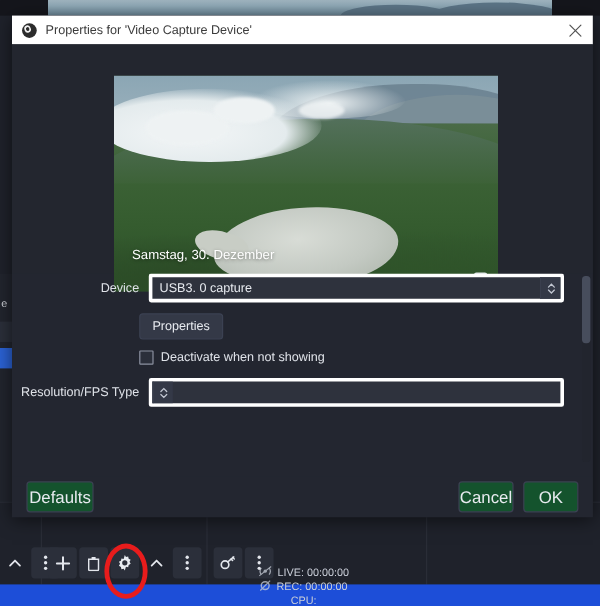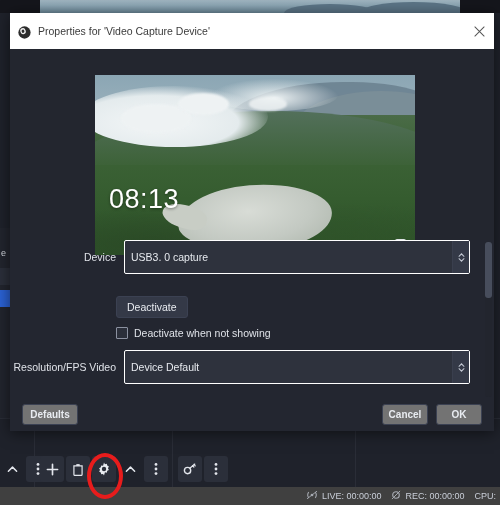--- a/index.html
+++ b/index.html
@@ -105,27 +105,28 @@
     border-radius: 50%;
     box-sizing: border-box;
     pointer-events: none;
     z-index: 40;
   }
 
   
   .statusbar {
     position: absolute;
     left: 0; right: 0; bottom: 0; height: 18px;
-    background: #404040;
+    background: #1d4ed8;
     display: flex;
     align-items: center;
     justify-content: flex-end;
     padding-right: 4px;
     font-size: 9px;
     color: #c9ced8;
+    flex-direction: column;
   }
   .status-item {
     display: flex;
     align-items: center;
     margin-left: 10px;
     white-space: nowrap;
   }
   .status-item .ic { margin-right: 4px; opacity: .75; display: block; }
 
   
@@ -133,21 +134,21 @@
     position: absolute;
     left: 10px; top: 13px;
     width: 484px; height: 418px;
     background: #232630;
     box-shadow: 0 2px 14px rgba(0,0,0,.55);
     z-index: 30;
     display: flex;
     flex-direction: column;
   }
   .dlg-titlebar {
-    height: 36px;
+    height: 24px;
     background: #ffffff;
     display: flex;
     align-items: center;
     padding: 0 0 0 8px;
     flex: 0 0 auto;
   }
   .dlg-icon {
     width: 13px; height: 13px;
     margin-right: 7px;
     flex: 0 0 auto;
@@ -277,35 +278,35 @@
   
   .form {
     position: absolute;
     left: 0; top: 191px; right: 0; bottom: 0;
     overflow: hidden;
   }
   .frow {
     display: flex;
     align-items: center;
     padding: 0 24px 0 0;
-    margin-bottom: 22px;
+    margin-bottom: 9px;
   }
   .flabel {
     width: 106px;
     text-align: right;
     padding-right: 8px;
     font-size: 10.5px;
     color: #dfe2e8;
     flex: 0 0 auto;
   }
   .combo {
     flex: 1 1 auto;
-    height: 34px;
+    height: 24px;
     background: #2e323d;
-    border: 1px solid #ffffff;
+    border: 3px solid #ffffff;
     border-radius: 2px;
     display: flex;
     align-items: center;
     box-sizing: border-box;
   }
   .combo-val {
     flex: 1 1 auto;
     font-size: 10.5px;
     color: #e7eaef;
     padding-left: 6px;
@@ -370,30 +371,29 @@
   .dlg-footer {
     position: absolute;
     left: 0; right: 0; bottom: 0; height: 34px;
     background: #232630;
     display: flex;
     align-items: center;
     padding: 0 12px;
   }
   .footer-spacer { flex: 1 1 auto; }
   .fbtn {
-    background: #737373;
+    background: #14532d;
     border: 1px solid #3b4152;
     border-radius: 3px;
     color: #e8ebf0;
-    font-size: 10px;
+    font-size: 14px;
     padding: 4px 0;
     text-align: center;
     box-sizing: border-box;
     min-width: 46px;
-    font-weight: bold;
   }
   .fbtn.wide { min-width: 56px; }
   .fbtn + .fbtn { margin-left: 8px; }
 </style>
 </head>
 <body>
 
 <div id="app">
 
   <div class="obs-root">
@@ -534,21 +534,21 @@
           <div class="ridge-far2"></div>
           <div class="hills"></div>
           <div class="ridgeline"></div>
           <div class="cloudbank"></div>
           <div class="cloudbank2"></div>
           <div class="cloud" style="left:8%;top:16%;width:22%;height:16%;"></div>
           <div class="cloud" style="left:26%;top:10%;width:16%;height:12%;"></div>
           <div class="cloud" style="left:48%;top:12%;width:12%;height:8%;opacity:.85;"></div>
           <div class="lake"></div>
           <div class="lake-tail"></div>
-          <div class="clock-time">08:13</div>
+          <div class="clock-date">Samstag, 30. Dezember</div>
           <div class="ease-icon">
               <i></i>
             </div>
         </div>
       </div>
 
       <div class="form">
 
         <div class="frow">
           <div class="flabel">Device</div>
@@ -557,34 +557,33 @@
             <div class="combo-arrows">
               <svg width="7" height="11" viewBox="0 0 8 12">
                   <path d="M1.2 4.6 L4 1.8 L6.8 4.6" stroke="#c2c7d2" stroke-width="1.2" fill="none" stroke-linecap="round"></path>
                   <path d="M1.2 7.4 L4 10.2 L6.8 7.4" stroke="#c2c7d2" stroke-width="1.2" fill="none" stroke-linecap="round"></path>
                 </svg>
             </div>
           </div>
         </div>
 
         <div class="btnrow">
-          <span class="sbtn">Deactivate</span>
+          <span class="sbtn">Properties</span>
         </div>
 
 
 
         <div class="chkrow">
           <span class="chkbox"></span>
           <span class="chklabel">Deactivate when not showing</span>
         </div>
 
         <div class="frow">
-          <div class="flabel">Resolution/FPS Video</div>
+          <div class="flabel">Resolution/FPS Type</div>
           <div class="combo">
-            <div class="combo-val">Device Default</div>
             <div class="combo-arrows">
               <svg width="7" height="11" viewBox="0 0 8 12">
                   <path d="M1.2 4.6 L4 1.8 L6.8 4.6" stroke="#c2c7d2" stroke-width="1.2" fill="none" stroke-linecap="round"></path>
                   <path d="M1.2 7.4 L4 10.2 L6.8 7.4" stroke="#c2c7d2" stroke-width="1.2" fill="none" stroke-linecap="round"></path>
                 </svg>
             </div>
           </div>
         </div>
 
         <div class="scroll-track">

